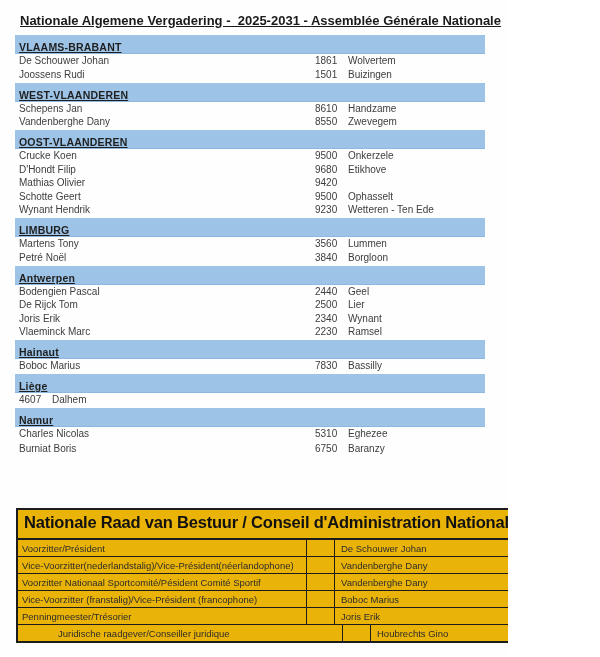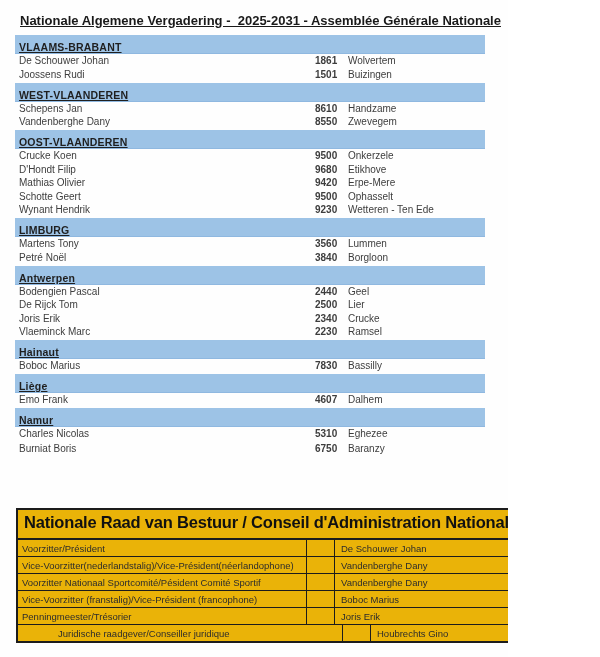--- a/index.html
+++ b/index.html
@@ -45,21 +45,21 @@
   }
   .member-row {
     display: flex;
     align-items: center;
     height: 13.5px;
     padding-left: 4px;
     font-size: 10px;
     color: #3d3d3d;
   }
   .m-name  { width: 296px; overflow: hidden; white-space: nowrap; }
-  .m-postal{ width: 33px;  overflow: hidden; white-space: nowrap; font-weight: bold; }
+  .m-postal{ width: 33px;  overflow: hidden; white-space: nowrap; }
   .m-city  { flex: 1;      overflow: hidden; white-space: nowrap; }
 
   .board {
     position: absolute;
     left: 16px;
     top: 508px;
     width: 562px;
     box-sizing: border-box;
     border: 2px solid #1c1c1c;
     background: #eab308;
@@ -169,21 +169,20 @@
 
             <div class="member-row">
               <span class="m-name">D'Hondt Filip</span>
               <span class="m-postal">9680</span>
               <span class="m-city">Etikhove</span>
             </div>
 
             <div class="member-row">
               <span class="m-name">Mathias Olivier</span>
               <span class="m-postal">9420</span>
-              <span class="m-city">Erpe-Mere</span>
             </div>
 
             <div class="member-row">
               <span class="m-name">Schotte Geert</span>
               <span class="m-postal">9500</span>
               <span class="m-city">Ophasselt</span>
             </div>
 
             <div class="member-row">
               <span class="m-name">Wynant Hendrik</span>
@@ -227,21 +226,21 @@
 
             <div class="member-row">
               <span class="m-name">De Rijck Tom</span>
               <span class="m-postal">2500</span>
               <span class="m-city">Lier</span>
             </div>
 
             <div class="member-row">
               <span class="m-name">Joris Erik</span>
               <span class="m-postal">2340</span>
-              <span class="m-city">Crucke</span>
+              <span class="m-city">Wynant</span>
             </div>
 
             <div class="member-row">
               <span class="m-name">Vlaeminck Marc</span>
               <span class="m-postal">2230</span>
               <span class="m-city">Ramsel</span>
             </div>
           </div>
       </section>
 
@@ -260,21 +259,20 @@
       </section>
 
 
       <section class="section">
         <div class="band">
           <span class="band-label">Liège</span>
         </div>
         <div class="members">
 
             <div class="member-row">
-              <span class="m-name">Emo Frank</span>
               <span class="m-postal">4607</span>
               <span class="m-city">Dalhem</span>
             </div>
           </div>
       </section>
 
       <section class="section">
         <div class="band">
           <span class="band-label">Namur</span>
         </div>

